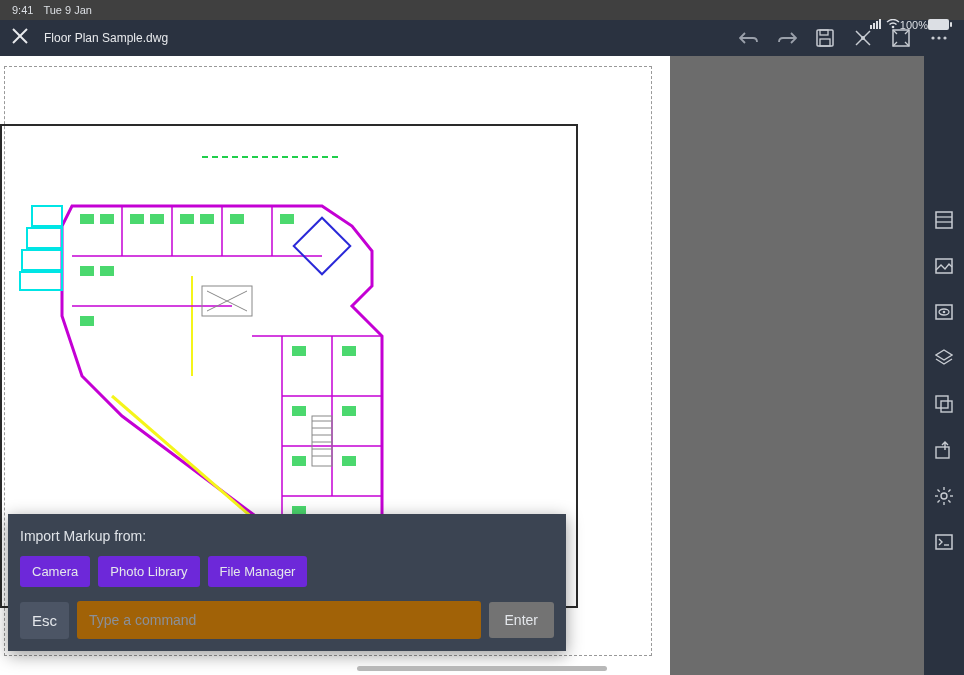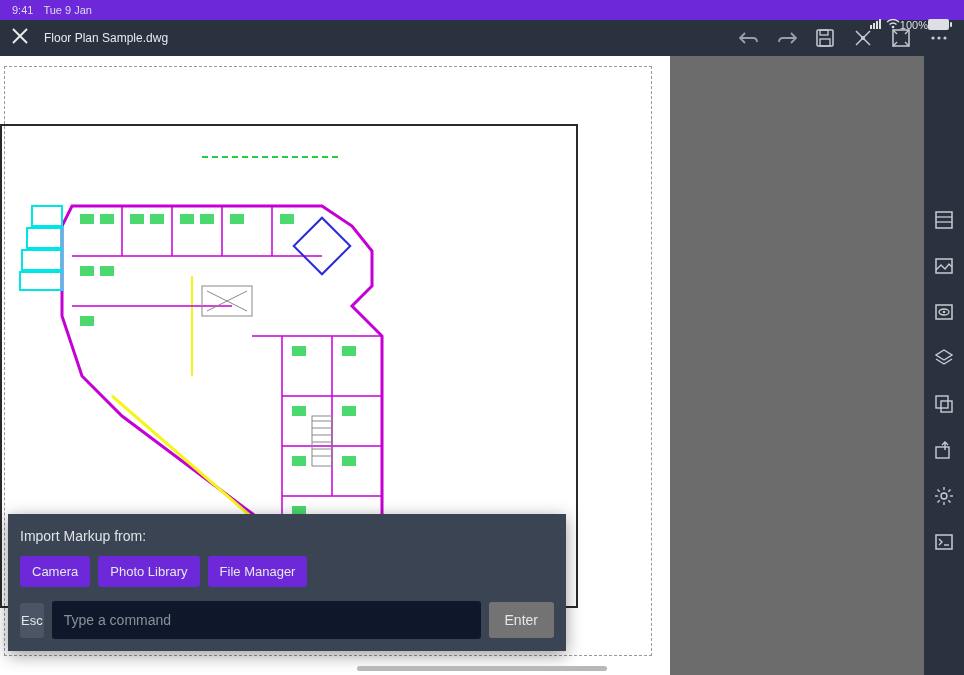--- a/index.html
+++ b/index.html
@@ -6,21 +6,21 @@
   body {
     width: 964px;
     height: 675px;
     font-family: -apple-system, "Helvetica Neue", Arial, sans-serif;
     background: #6c6c6c;
     overflow: hidden;
     position: relative;
   }
   .status-bar {
     height: 20px;
-    background: #6d28d9;
+    background: #404040;
     color: #dcdfe4;
     display: flex;
     align-items: center;
     font-size: 11px;
     padding: 0 12px;
     justify-content: space-between;
   }
   .status-left { display: flex; gap: 10px; }
   .status-right { display: flex; align-items: flex-start; gap: 0; margin-top: 30px; }
   .topbar {
@@ -111,28 +111,28 @@
     color: #e4e7eb;
     font-size: 13px;
     padding: 8px 12px;
     border-radius: 3px;
     cursor:pointer;
   }
   .cmd-row { display:flex; gap: 8px; align-items:center; }
   .esc-btn {
     background: #4c5565;
     border:none; color:#e4e7eb;
-    padding: 10px 1px;
+    padding: 10px 12px;
     border-radius: 3px;
-    font-size: 13px;
+    font-size: 15px;
     cursor:pointer;
   }
   .cmd-input {
     flex:1;
-    background: #0f172a;
+    background: #a16207;
     border:none;
     padding: 11px 12px;
     color:#cfd3d9;
     font-size: 14px;
     border-radius: 3px;
     outline:none;
   }
   .cmd-input::placeholder { color: #8a909a; }
   .enter-btn {
     background: #737373;

